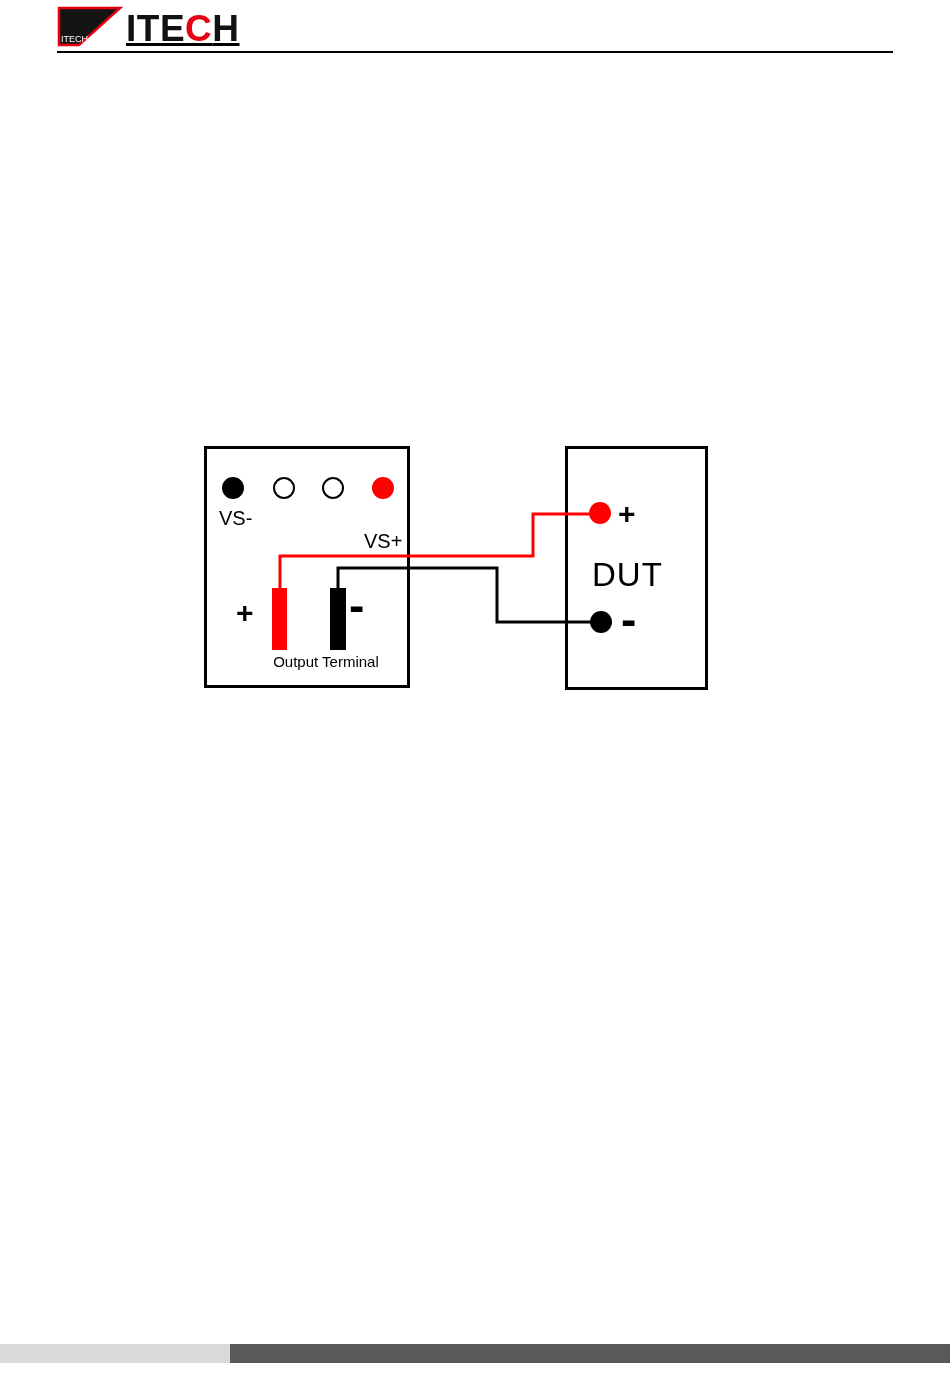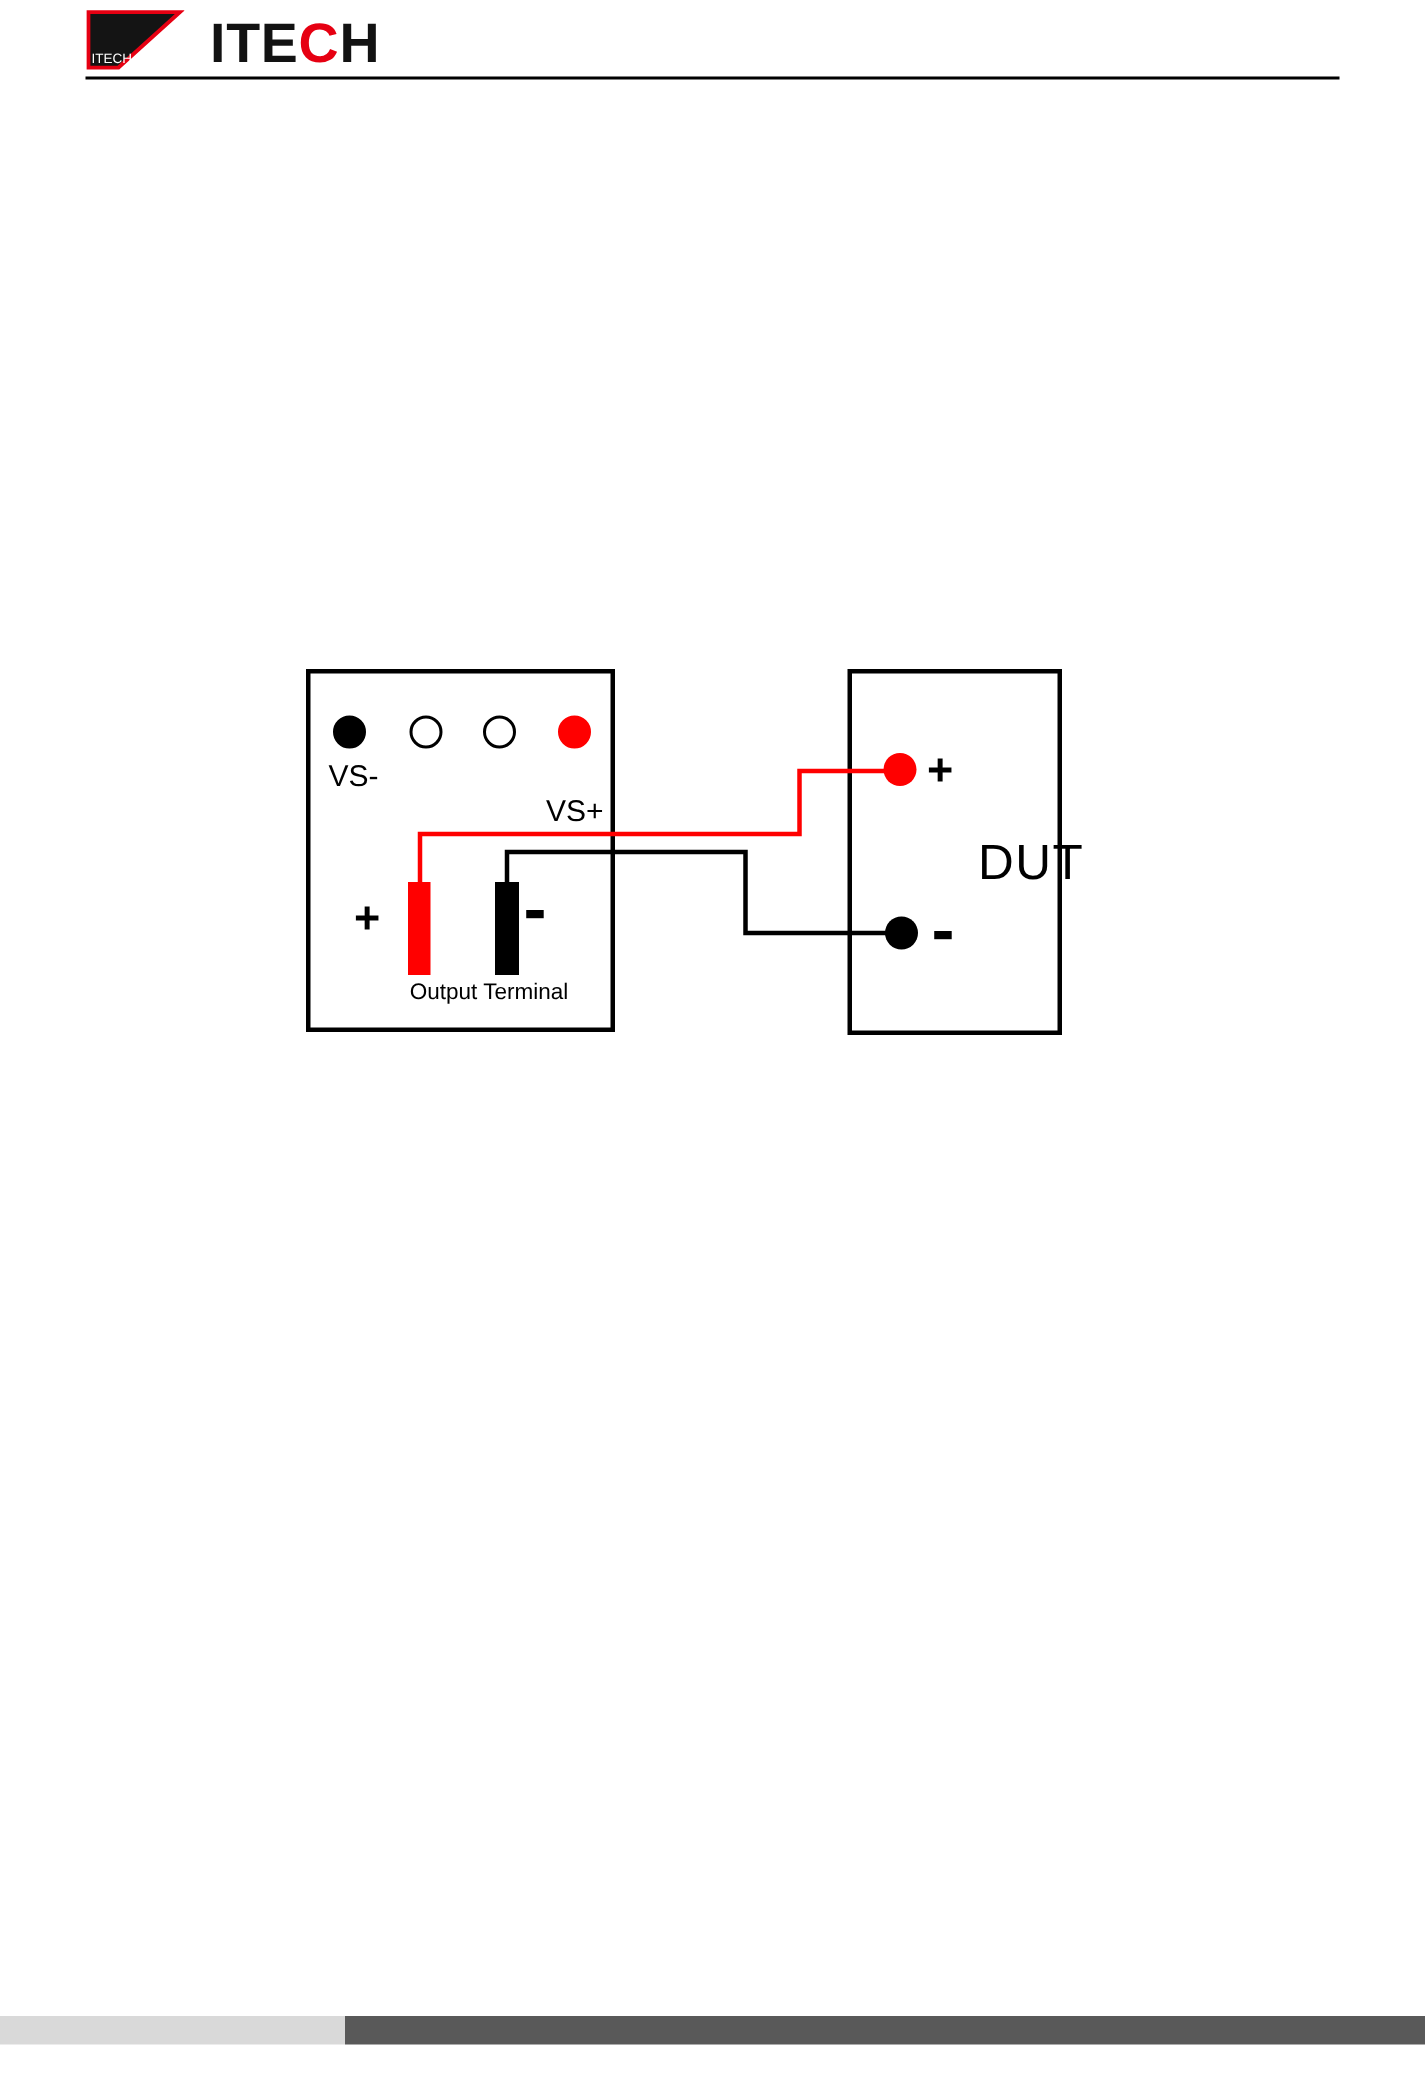--- a/index.html
+++ b/index.html
@@ -18,23 +18,24 @@
     position: absolute;
     left: 57px; top: 51px;
     width: 836px; height: 2px;
     background: #000;
   }
   .logo {
     position: absolute;
     left: 57px; top: 5px;
     display: flex;
     align-items: flex-end;
-    gap: 17px;
+    gap: 3px;
     background: #fff;
     padding-right: 8px;
+    text-decoration: underline;
   }
   .flag { display: block; }
   .wordmark {
     font-size: 37px;
     font-weight: bold;
     letter-spacing: 0.5px;
     line-height: 0.95;
     color: #121212;
     padding-bottom: 3px;
   }
@@ -80,21 +81,21 @@
   .sign.plus { font-size: 30px; }
   .sign.minus { font-size: 46px; }
   .dot {
     position: absolute;
     width: 22px; height: 22px;
     border-radius: 50%;
     background: #000;
   }
   .dut-label {
     position: absolute;
-    left: 652px; top: 556px;
+    left: 592px; top: 556px;
     font-size: 33px;
     letter-spacing: 1px;
     color: #000;
   }
   .output-label {
     position: absolute;
     left: 204px; top: 653px;
     width: 244px;
     text-align: center;
     font-size: 15px;

